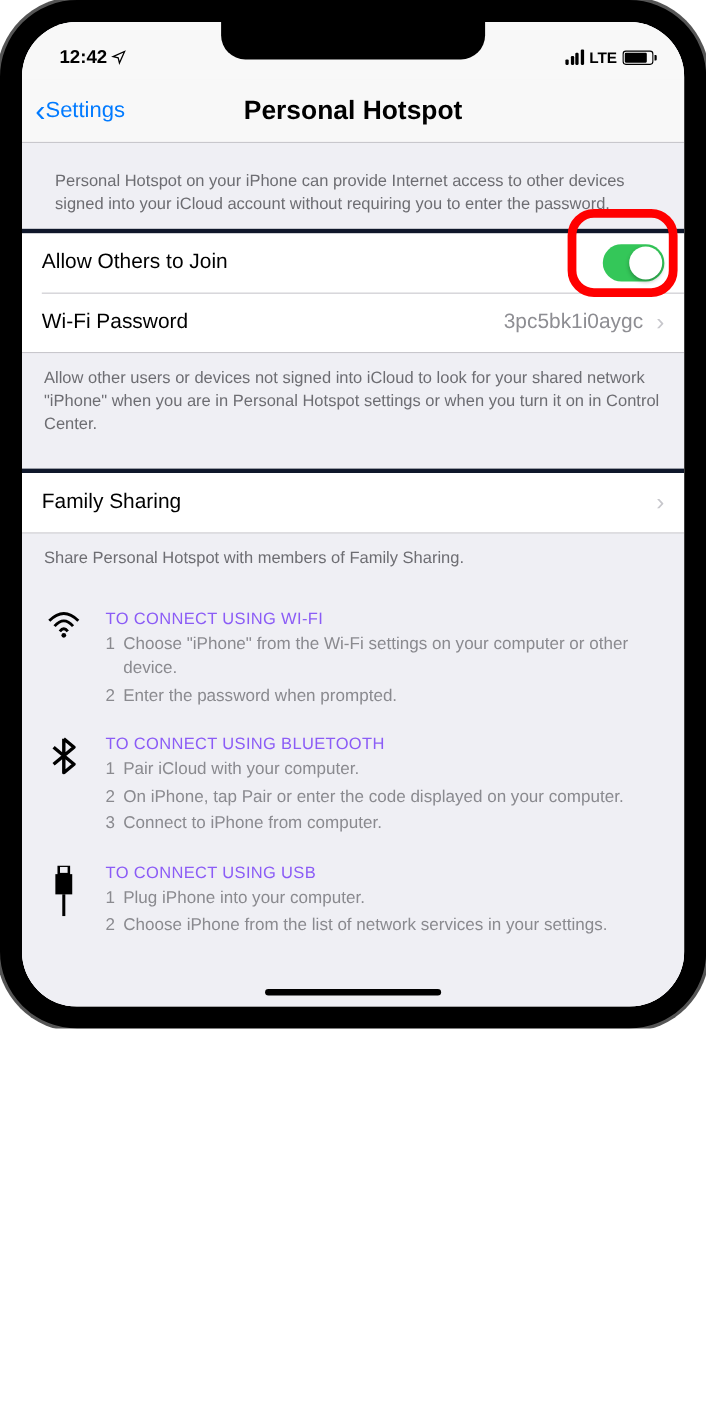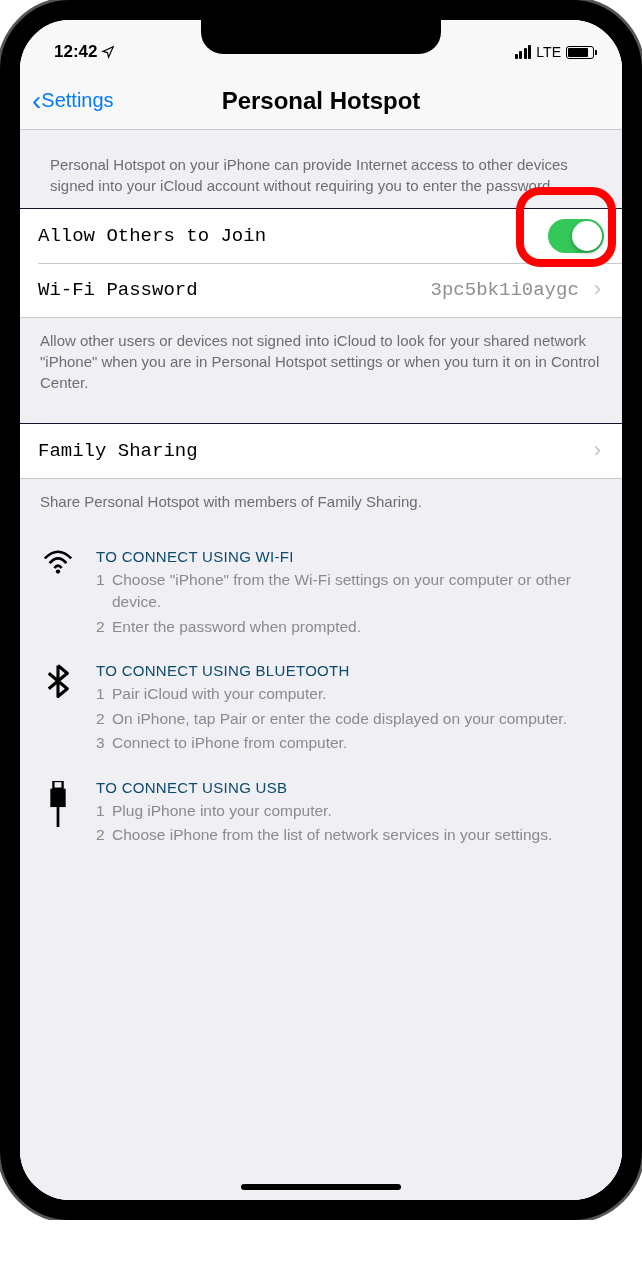--- a/index.html
+++ b/index.html
@@ -6,21 +6,21 @@
 body {
   background: #fff;
   font-family: -apple-system, "Helvetica Neue", Helvetica, Arial, sans-serif;
   display: flex;
   justify-content: center;
   align-items: flex-start;
   padding: 0;
 }
 .device-frame {
   width: 642px;
-  height: 1220px;
+  height: 935px;
   background: #fff;
   position: relative;
   border-radius: 70px;
   overflow: hidden;
   border: 20px solid #000;
   box-shadow: 0 0 0 3px #555;
 }
 .notch {
   position: absolute;
   top: 0;
@@ -90,21 +90,21 @@
 .content { flex: 1; overflow-y: auto; background: #efeff4; }
 
 .section-header, .section-footer {
   padding: 12px 20px;
   font-size: 15px;
   color: #6d6d72;
   line-height: 1.4;
 }
 .section-header { padding-top: 24px; padding-left: 30px; }
 
-.cell-group { background: #fff; border-top: 1px solid #0f172a; border-bottom: 1px solid #c8c7cc; font-family: Liberation Mono, monospace; }
+.cell-group { background: #fff; border-top: 4px solid #0f172a; border-bottom: 1px solid #c8c7cc; }
 .cell {
   min-height: 54px;
   display: flex;
   align-items: center;
   padding: 0 18px;
   font-size: 19px;
   position: relative;
 }
 .cell + .cell::before {
   content:''; position:absolute; top:0; left:18px; right:0; height:1px; background:#c8c7cc;
@@ -134,21 +134,21 @@
   right: 6px;
   top: -22px;
   pointer-events: none;
   z-index: 50;
 }
 
 .instructions { padding: 10px 20px 30px; }
 .instr-block { display: flex; gap: 20px; margin-top: 22px; }
 .instr-icon { width: 36px; display:flex; justify-content:center; padding-top:2px; }
 .instr-body { flex: 1; }
-.instr-title { font-size: 15px; color: #0c4a6e; letter-spacing: 0.3px; margin-bottom: 4px; }
+.instr-title { font-size: 15px; color: #8b5cf6; letter-spacing: 0.3px; margin-bottom: 4px; }
 .instr-step { display: flex; font-size: 15.5px; color: #8a8a8f; line-height: 1.45; margin-bottom: 2px; }
 .instr-num { width: 16px; flex-shrink: 0; }
 .instr-text { flex: 1; }
 
 .home-indicator {
   position: absolute;
   bottom: 10px;
   left: 50%;
   transform: translateX(-50%);
   width: 160px;
@@ -172,21 +172,21 @@
             <path d="M3 11 L21 3 L13 21 L11 13 Z" fill="none" stroke="#000" stroke-width="2"></path>
           </svg>
       </div>
       <div class="status-right">
         <div class="signal-bars">
           <div class="bar b1"></div>
             <div class="bar b2"></div>
             <div class="bar b3"></div>
             <div class="bar b4"></div>
         </div>
-        <span style="font-weight:400">LTE</span>
+        <span style="font-weight:700">LTE</span>
         <div class="battery">
             <div class="battery-fill"></div>
           </div>
       </div>
     </div>
 
     <div class="nav-bar">
       <div class="back-btn">
         <span class="back-chevron">‹</span>
         <span>Settings</span>

